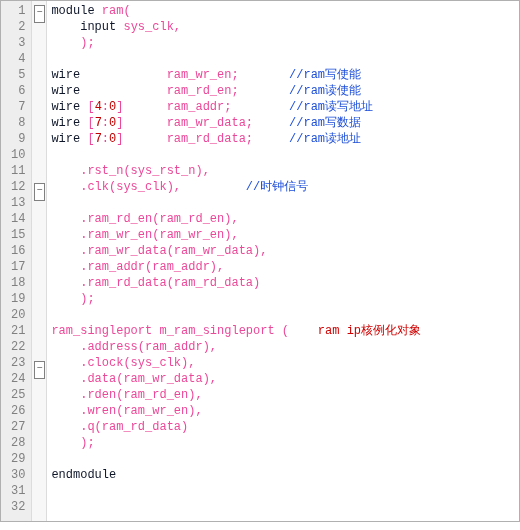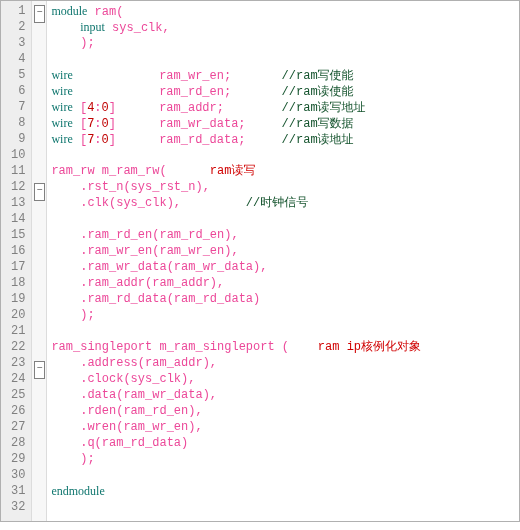--- a/index.html
+++ b/index.html
@@ -52,23 +52,23 @@
   }
   .code {
     padding: 2px 0 2px 4px;
     flex: 1;
   }
   .code .row {
     height: 16px;
     line-height: 16px;
     white-space: pre;
   }
-  .kw { color: #0f766e; font-family: Liberation Serif, serif; }
+  .kw { color: #0f172a; }
   .num { color: #c00000; }
-  .cmt { color: #14532d; }
+  .cmt { color: #1d4ed8; }
   .ann { color: #d00000; }
   .txt { color: #ec4899; }
 </style>
 </head>
 <body>
 
 <div class="editor">
   <div class="gutter" id="gutter">
       <div>1</div>
       <div>2</div>
@@ -147,21 +147,20 @@
       <div class="row"><span class="kw">module</span><span class="txt"> ram(</span></div>
       <div class="row"><span class="txt">    </span><span class="kw">input</span><span class="txt"> sys_clk,</span></div>
       <div class="row"><span class="txt">    );</span></div>
       <div class="row"><span class="txt"></span></div>
       <div class="row"><span class="kw">wire</span><span class="txt">            ram_wr_en;       </span><span class="cmt">//ram写使能</span></div>
       <div class="row"><span class="kw">wire</span><span class="txt">            ram_rd_en;       </span><span class="cmt">//ram读使能</span></div>
       <div class="row"><span class="kw">wire</span><span class="txt"> [</span><span class="num">4</span><span class="txt">:</span><span class="num">0</span><span class="txt">]      ram_addr;        </span><span class="cmt">//ram读写地址</span></div>
       <div class="row"><span class="kw">wire</span><span class="txt"> [</span><span class="num">7</span><span class="txt">:</span><span class="num">0</span><span class="txt">]      ram_wr_data;     </span><span class="cmt">//ram写数据</span></div>
       <div class="row"><span class="kw">wire</span><span class="txt"> [</span><span class="num">7</span><span class="txt">:</span><span class="num">0</span><span class="txt">]      ram_rd_data;     </span><span class="cmt">//ram读地址</span></div>
       <div class="row"><span class="txt"></span></div>
-      <div class="row"><span class="txt">ram_rw m_ram_rw(      </span><span class="ann">ram读写</span></div>
       <div class="row"><span class="txt">    .rst_n(sys_rst_n),</span></div>
       <div class="row"><span class="txt">    .clk(sys_clk),         </span><span class="cmt">//时钟信号</span></div>
       <div class="row"><span class="txt"></span></div>
       <div class="row"><span class="txt">    .ram_rd_en(ram_rd_en),</span></div>
       <div class="row"><span class="txt">    .ram_wr_en(ram_wr_en),</span></div>
       <div class="row"><span class="txt">    .ram_wr_data(ram_wr_data),</span></div>
       <div class="row"><span class="txt">    .ram_addr(ram_addr),</span></div>
       <div class="row"><span class="txt">    .ram_rd_data(ram_rd_data)</span></div>
       <div class="row"><span class="txt">    );</span></div>
       <div class="row"><span class="txt"></span></div>

